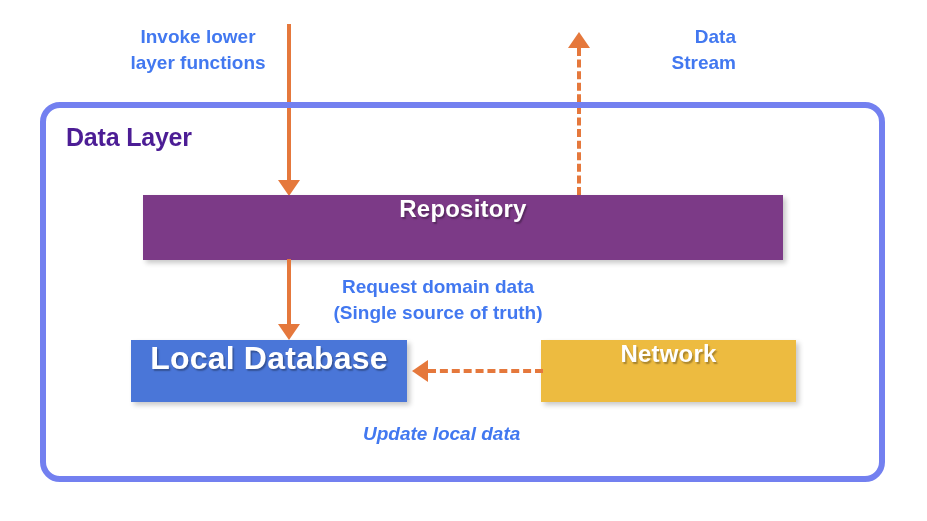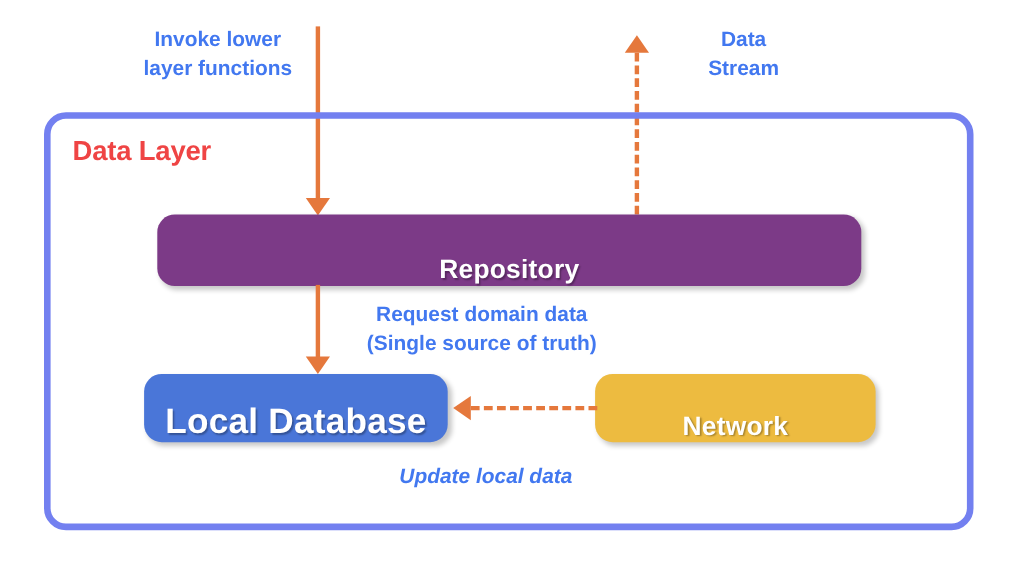--- a/index.html
+++ b/index.html
@@ -27,38 +27,37 @@
     border: 6px solid #7380f0;
     border-radius: 20px;
     background: transparent;
   }
   .layer-title {
     position: absolute;
     left: 66px;
     top: 123px;
     font-size: 25px;
     font-weight: bold;
-    color: #ef4444;
+    color: #4c1d95;
     letter-spacing: -0.2px;
     white-space: nowrap;
   }
 
   
   .node {
     position: absolute;
     box-sizing: border-box;
     display: flex;
-    align-items: flex-end;
+    align-items: flex-start;
     justify-content: center;
     color: #ffffff;
     font-weight: bold;
     letter-spacing: 0.2px;
     text-shadow: 1.5px 1.5px 1.5px rgba(0,0,0,0.30);
     box-shadow: 3px 3px 5px rgba(0,0,0,0.22);
-    border-radius: 16px;
   }
   .node-repository {
     left: 143px;
     top: 195px;
     width: 640px;
     height: 65px;
     background: #7c3a87;
     font-size: 24px;
   }
   .node-localdb {
@@ -120,21 +119,21 @@
   
   .label {
     position: absolute;
     color: #4278f0;
     font-size: 19px;
     font-weight: bold;
     line-height: 1.35;
     white-space: pre-line;
   }
   .label-invoke      { left: 118px; top: 24px;  width: 160px; text-align: center; }
-  .label-datastream  { left: 616px; top: 24px;  width: 120px; text-align: center; }
+  .label-datastream  { left: 616px; top: 24px;  width: 120px; text-align: right; }
   .label-request     { left: 308px; top: 274px; width: 260px; text-align: center; }
   .label-update      { left: 363px; top: 421px; width: 210px; text-align: left; font-style: italic; }
 </style>
 </head>
 <body>
 
 <div id="stage">
 
   <div class="conn">
     <div class="vline" style="left:287px; top:24px; height:168px;"></div>

